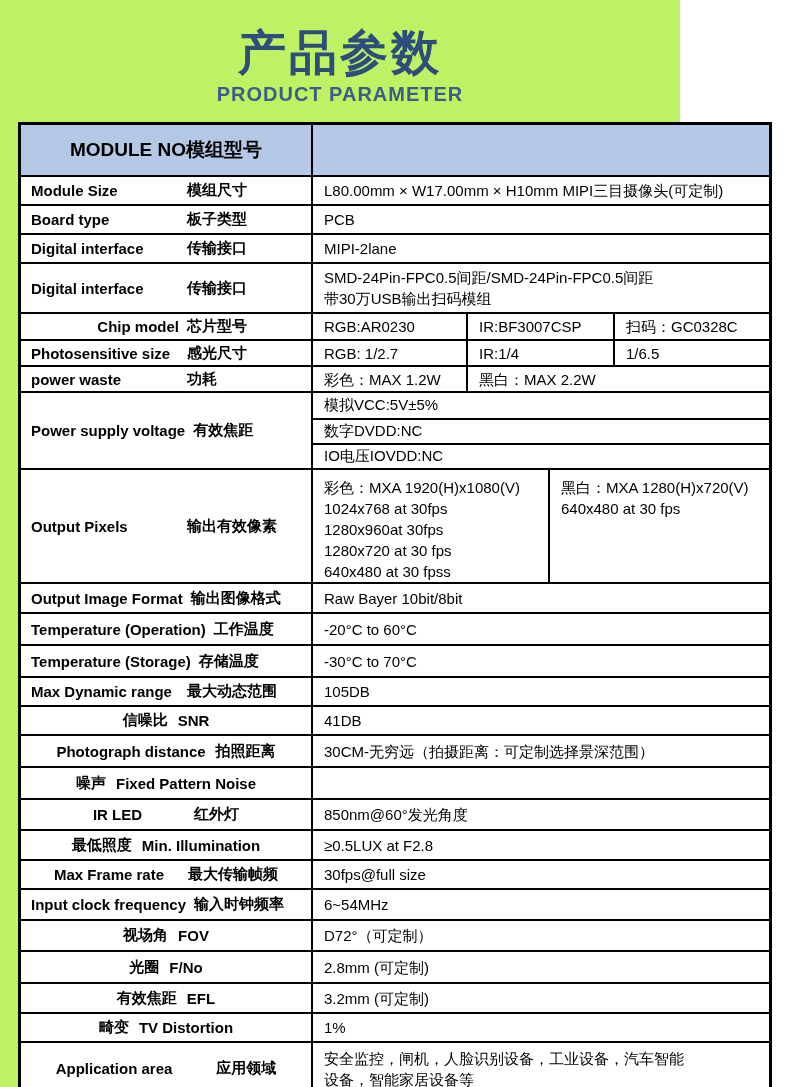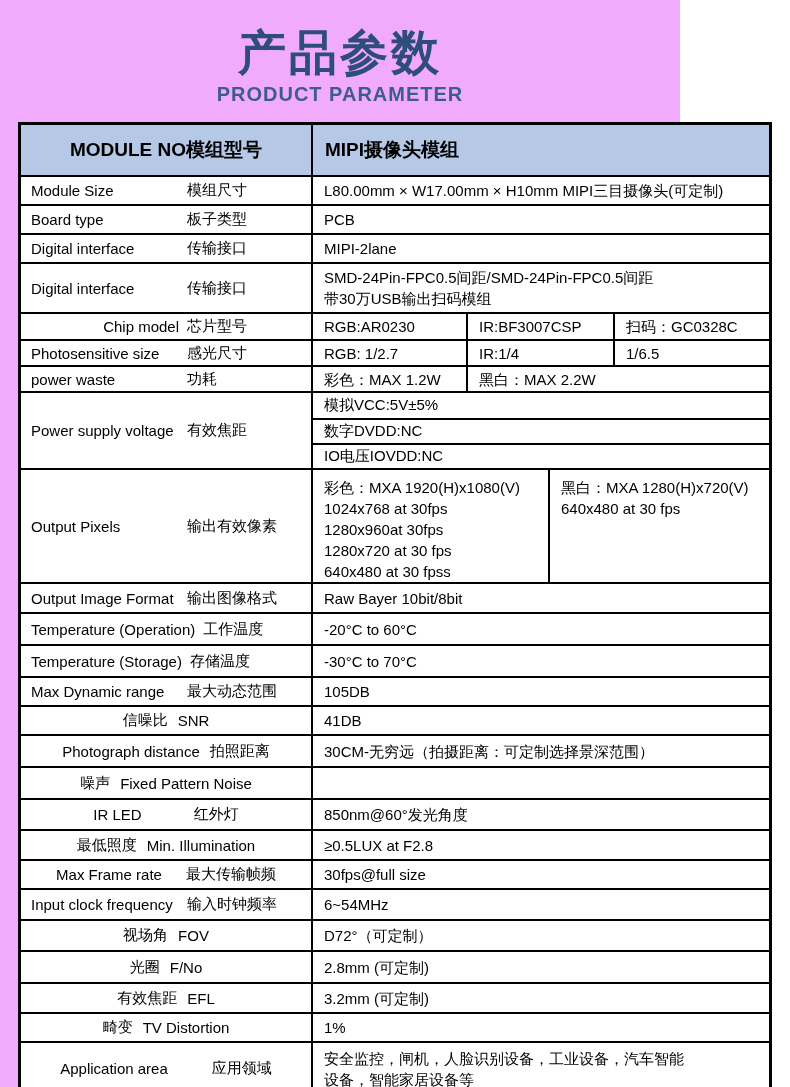--- a/index.html
+++ b/index.html
@@ -1,30 +1,30 @@
 <!DOCTYPE html>
 <html><head>
 <meta charset="utf-8">
 <style>
   html,body{margin:0;padding:0;background:#ffffff;}
-  .page{position:relative;width:680px;height:1087px;background:#f0abfc;
+  .page{position:relative;width:680px;height:1087px;background:#bef264;
         font-family:"Liberation Sans","DejaVu Sans",sans-serif;color:#000;}
   .title{margin:0;padding-top:26px;text-align:center;font-size:48px;line-height:54px;
          font-weight:800;color:#2e4d7b;letter-spacing:3px;}
   .subtitle{text-align:center;font-size:20px;font-weight:600;color:#3e5c88;
             letter-spacing:1px;margin-top:3px;}
   .spec-table{position:absolute;left:18px;top:122px;width:754px;border:3px solid #000;
               box-sizing:border-box;background:#fff;}
   .hrow{display:flex;background:#b5c8e6;min-height:50px;box-sizing:border-box;}
   .hlabel{width:292px;flex:none;border-right:2px solid #000;display:flex;align-items:center;
           justify-content:center;font-weight:bold;font-size:19px;box-sizing:border-box;}
   .hval{flex:1;display:flex;align-items:center;padding-left:12px;font-weight:bold;font-size:19px;}
   .row{display:flex;border-top:2px solid #000;box-sizing:border-box;}
   .label{width:292px;flex:none;border-right:2px solid #000;display:flex;align-items:center;
-         gap:8px;padding:2px 6px 2px 10px;font-weight:normal;font-size:15px;box-sizing:border-box;}
+         gap:8px;padding:2px 6px 2px 10px;font-weight:bold;font-size:15px;box-sizing:border-box;}
   .label.left .p1{min-width:148px;}
   .label.center{justify-content:center;gap:10px;padding-left:4px;padding-right:4px;}
   .label.center.g24{gap:24px;}
   .label.center.g44{gap:44px;}
   .label.center.g52{gap:52px;}
   .val{flex:1;display:flex;align-items:center;padding:3px 8px 3px 11px;font-size:15px;
        white-space:pre-line;line-height:21px;}
   .cells{flex:1;display:flex;}
   .c{display:flex;align-items:center;padding-left:11px;font-size:15px;box-sizing:border-box;
      white-space:pre-line;line-height:21px;}
@@ -50,21 +50,20 @@
   <h1 class="title">产品参数</h1>
   <div class="subtitle">PRODUCT PARAMETER</div>
 
   <div class="spec-table">
 
     <div class="hrow">
       <div class="hlabel">
         <span>MODULE NO</span>
         <span>模组型号</span>
       </div>
-      <div class="hval">MIPI摄像头模组</div>
     </div>
 
     <div class="row h28">
       <div class="label left">
         <span class="p1">Module Size</span>
         <span class="p2">模组尺寸</span>
       </div>
       <div class="val">L80.00mm × W17.00mm × H10mm MIPI三目摄像头(可定制)</div>
     </div>
 

